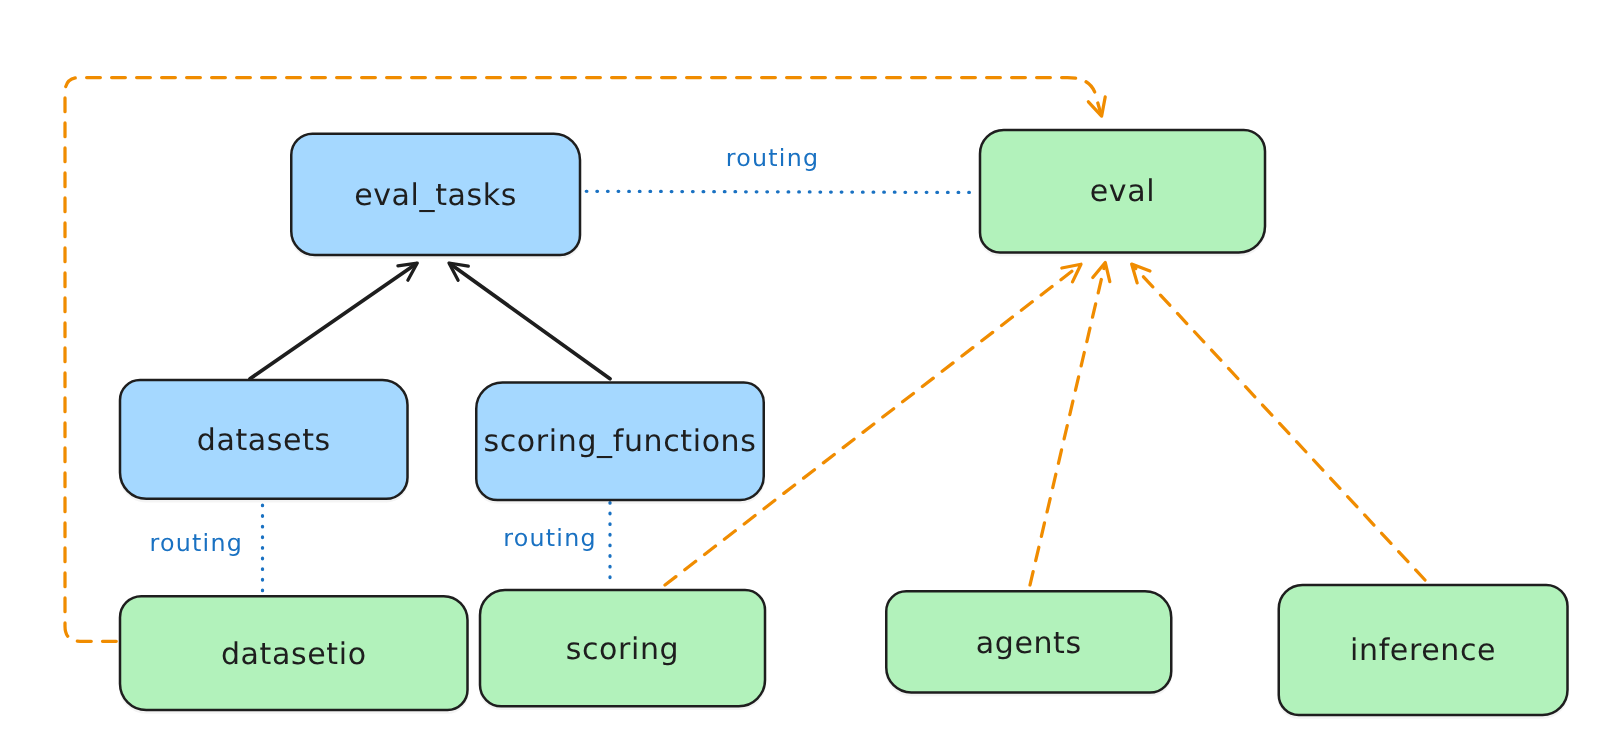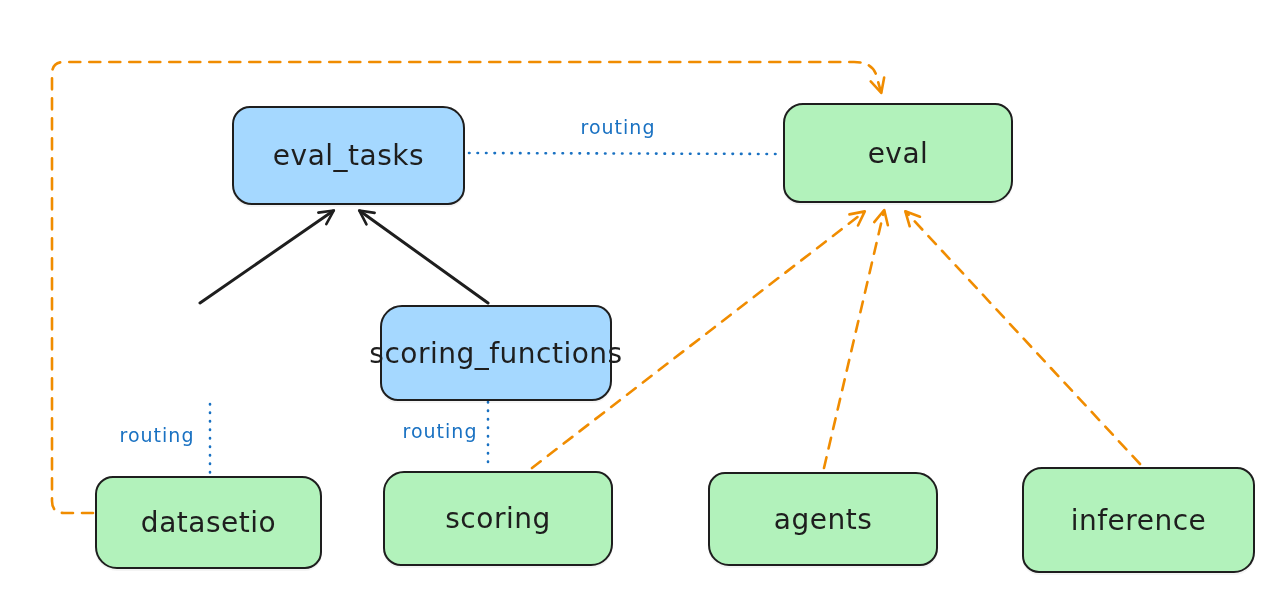--- a/index.html
+++ b/index.html
@@ -21,21 +21,21 @@
     width: 1280px; height: 596px;
     pointer-events: none;
   }
   .node {
     position: absolute;
     box-sizing: border-box;
     border: 2.5px solid #1e1e1e;
     display: flex;
     align-items: center;
     justify-content: center;
-    font-size: 28px;
+    font-size: 24px;
     letter-spacing: 0.5px;
     color: #1e1e1e;
     border-radius: 18px 22px 17px 20px;
     box-shadow: 0 2px 0 rgba(30,30,30,0.05);
   }
   .node.blue  { background: #a5d8ff; }
   .node.green { background: #b2f2bb; }
   .edge-label {
     position: absolute;
     color: #1971c2;
@@ -74,34 +74,37 @@
   </svg>
 
   <div class="node blue" style="left:232px; top:106px; width:233px; height:99px;">
     <span>eval_tasks</span>
   </div>
 
   <div class="node green" style="left:783px; top:103px; width:230px; height:100px; border-radius:20px 18px 22px 17px;">
     <span>eval</span>
   </div>
 
+  <div class="node blue" style="left:95px; top:303px; width:232px; height:97px; border-radius:17px 21px 18px 22px;">
+    <span>datasets</span>
+  </div>
 
   <div class="node blue" style="left:380px; top:305px; width:232px; height:96px; border-radius:22px 17px 20px 18px;">
     <span>scoring_functions</span>
   </div>
 
-  <div class="node green" style="left:95px; top:476px; width:227px; height:93px; border-radius:18px 20px 17px 22px;">
+  <div class="node green" style="left:95px; top:476px; width:280px; height:93px; border-radius:18px 20px 17px 22px;">
     <span>datasetio</span>
   </div>
 
   <div class="node green" style="left:383px; top:471px; width:230px; height:95px; border-radius:21px 17px 22px 18px;">
     <span>scoring</span>
   </div>
 
-  <div class="node green" style="left:708px; top:472px; width:230px; height:94px; border-radius:17px 22px 18px 21px;">
+  <div class="node green" style="left:708px; top:472px; width:230px; height:83px; border-radius:17px 22px 18px 21px;">
     <span>agents</span>
   </div>
 
   <div class="node green" style="left:1022px; top:467px; width:233px; height:106px; border-radius:20px 18px 21px 17px;">
     <span>inference</span>
   </div>
 
   <div class="edge-label" style="left:570px; top:116px; width:96px;">routing</div>
 
   <div class="edge-label" style="left:113px; top:424px; width:88px;">routing</div>

